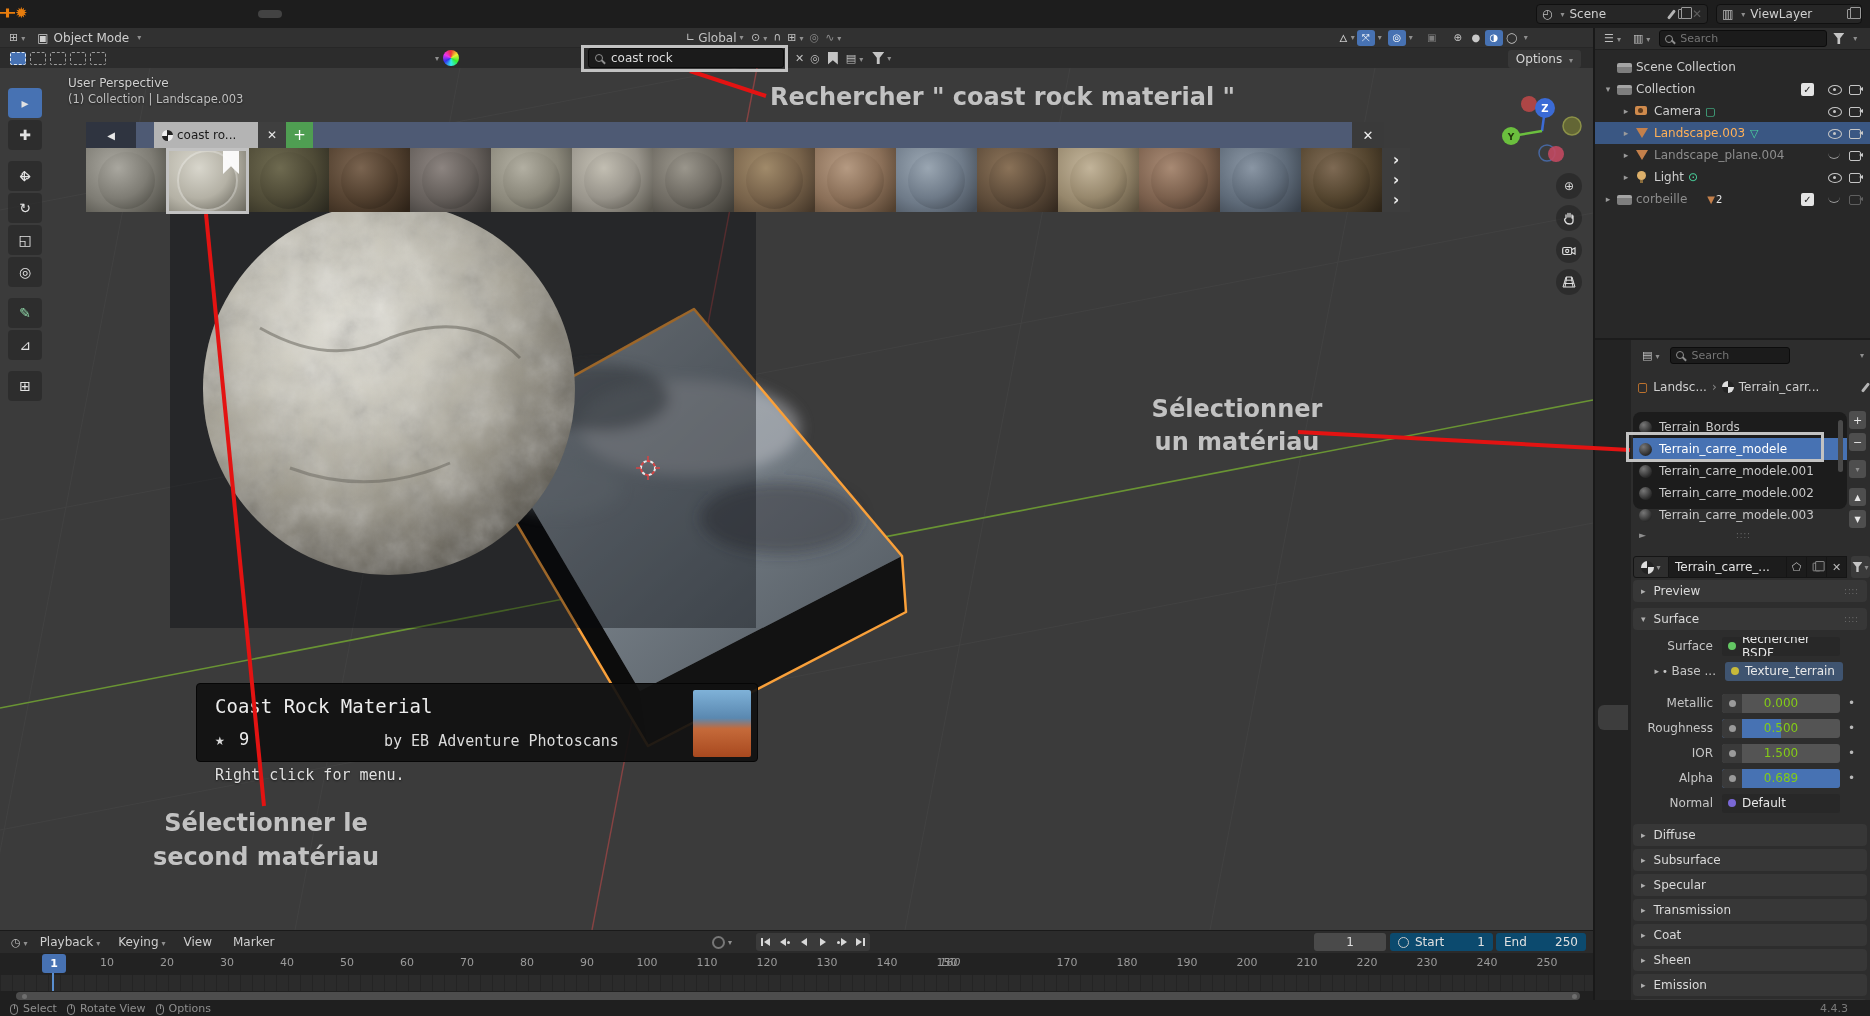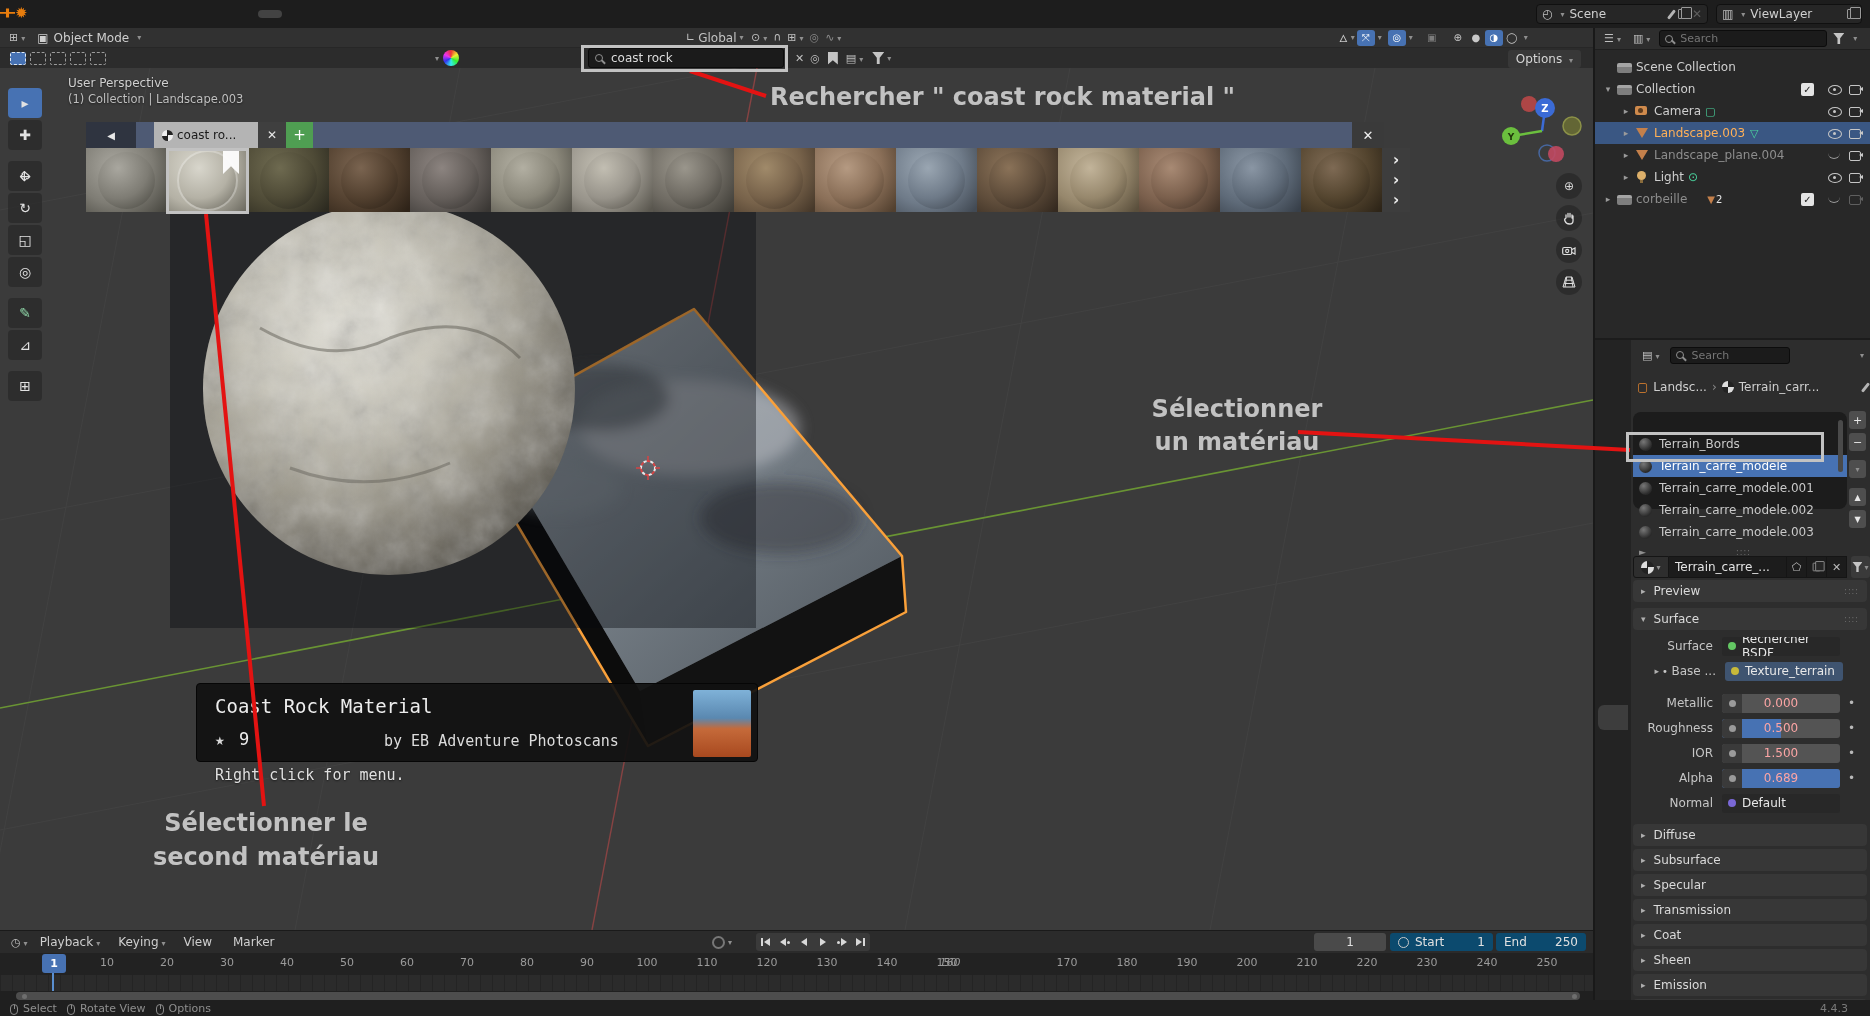--- a/index.html
+++ b/index.html
@@ -102,42 +102,42 @@
 .ocam:after{content:"";position:absolute;left:10px;top:4px;border-top:2.5px solid transparent;border-bottom:2.5px solid transparent;border-right:4px solid #c6c6c6}
 .cam-off .ocam{opacity:.35}
 
 #props{position:absolute;left:0;top:310px;width:100%;height:662px;background:#2d2d2d;border-top:2px solid #1c1c1c;overflow:hidden}
 #ptabs{position:absolute;left:0;top:0;width:36px;height:662px;background:#232323;display:flex;flex-direction:column;align-items:center;padding-top:40px}
 .ptab-i{width:30px;height:25px;display:flex;align-items:center;justify-content:center;font-size:13px;border-radius:6px 0 0 6px;flex:none}
 .ptab-i.on{background:#3d3d3d}
 #pheader{position:absolute;left:36px;top:4px;width:241px;height:22px;display:flex;align-items:center;gap:8px;padding:0 8px}
 input.psearch{background:#1b1b1b;border:1px solid #0c0c0c;border-radius:3px;color:#9a9a9a;font:11px "DejaVu Sans",sans-serif;padding:1px 4px 1px 20px;outline:none;width:120px}
 #crumb{position:absolute;left:42px;top:40px;width:230px;display:flex;align-items:center;gap:5px;color:#cfcfcf}
-#slotbox{position:absolute;left:38px;top:72px;width:214px;height:97px;background:#1c1c1c;border-radius:8px;padding-top:21px}
+#slotbox{position:absolute;left:38px;top:72px;width:214px;height:97px;background:#1c1c1c;border-radius:8px;padding-top:4px}
 .slot{height:22px;display:flex;align-items:center;padding:0 6px;gap:7px;color:#c9c9c9}
 .slot .ball{width:13px;height:13px;border-radius:50%;background:radial-gradient(circle at 35% 30%,#777,#2a2a2a 70%);flex:none}
 .slot.sel{background:#4772b3;color:#fff}
 .slotfoot{height:18px;display:flex;align-items:center;padding:0 6px;color:#8f8f8f;font-size:9px}
 .grip{color:#6f6f6f;letter-spacing:1px;font-size:8px}
 #slotscroll{position:absolute;right:4px;top:8px;width:5px;height:52px;background:#4a4a4a;border-radius:3px}
 .sidebtn{position:absolute;left:254px;width:17px;height:18px;background:#4e4e4e;border-radius:3px;color:#e8e8e8;display:flex;align-items:center;justify-content:center;font-size:11px}
 #matsel{position:absolute;left:38px;top:216px;width:214px;height:22px;display:flex;align-items:stretch;gap:0}
 .msphbtn{width:36px;background:#2e2e2e;border:1px solid #151515;border-radius:3px 0 0 3px;display:flex;align-items:center;justify-content:center;gap:2px}
 .mname{flex:1;background:#1c1c1c;border:1px solid #151515;border-left:none;color:#e4e4e4;display:flex;align-items:center;padding:0 6px}
 .mtool{width:20px;background:#1c1c1c;border:1px solid #151515;border-left:none;display:flex;align-items:center;justify-content:center;color:#bdbdbd;font-size:11px}
 #matfun{position:absolute;left:256px;top:216px;width:19px;height:22px;background:#3a3a3a;border-radius:3px;display:flex;align-items:center;justify-content:center;gap:2px}
 .panelh{position:absolute;left:38px;width:234px;height:22px;background:#373737;border-radius:4px;display:flex;align-items:center;padding:0 8px;gap:8px;color:#dadada}
 .panelh .pchev{font-size:9px;color:#b0b0b0}
 .panelh .grip{margin-left:auto}
 .prow{position:absolute;left:38px;width:234px;height:20px;display:flex;align-items:center}
 .plabel{width:80px;text-align:right;color:#c6c6c6;flex:none}
 .pwidget{margin-left:9px;width:118px;height:19px;border-radius:3px;position:relative;display:flex;align-items:center;overflow:hidden}
 .pwidget.btn{background:#282828;padding-left:6px;gap:6px;color:#e8e8e8}
 .pwidget.link{background:#3f5470}
-.pwidget.slider{background:#545454;color:#fca5a5;justify-content:center}
+.pwidget.slider{background:#545454;color:#84cc16;justify-content:center}
 .pwidget .dot{width:8px;height:8px;border-radius:50%;flex:none}
 .pwidget.slider .fill{position:absolute;left:0;top:0;bottom:0;background:#4772b3}
 .pwidget.slider .knob{position:absolute;left:0;top:0;bottom:0;width:20px;background:#3a3a3a;display:flex;align-items:center;justify-content:center}
 .pwidget.slider .knob i{width:7px;height:7px;border-radius:50%;background:#9a9a9a}
 .pwidget.slider span{position:relative;z-index:2}
 .pdec{margin-left:8px;color:#b8b8b8}
 .pprefix{width:26px;color:#b0b0b0;font-size:9px;text-align:right;flex:none}
 .pdot2{width:12px;color:#c8c8c8;text-align:center;flex:none;font-size:10px}
 
 #tl{position:absolute;left:0;top:930px;width:1593px;height:70px;background:#2b2b2b;border-top:1px solid #1a1a1a}

